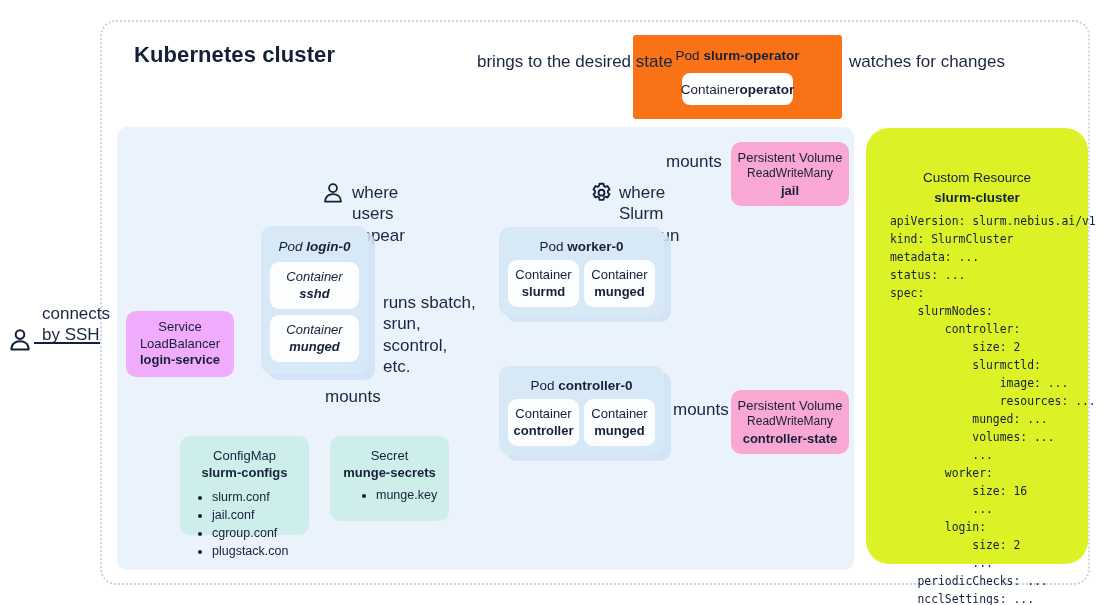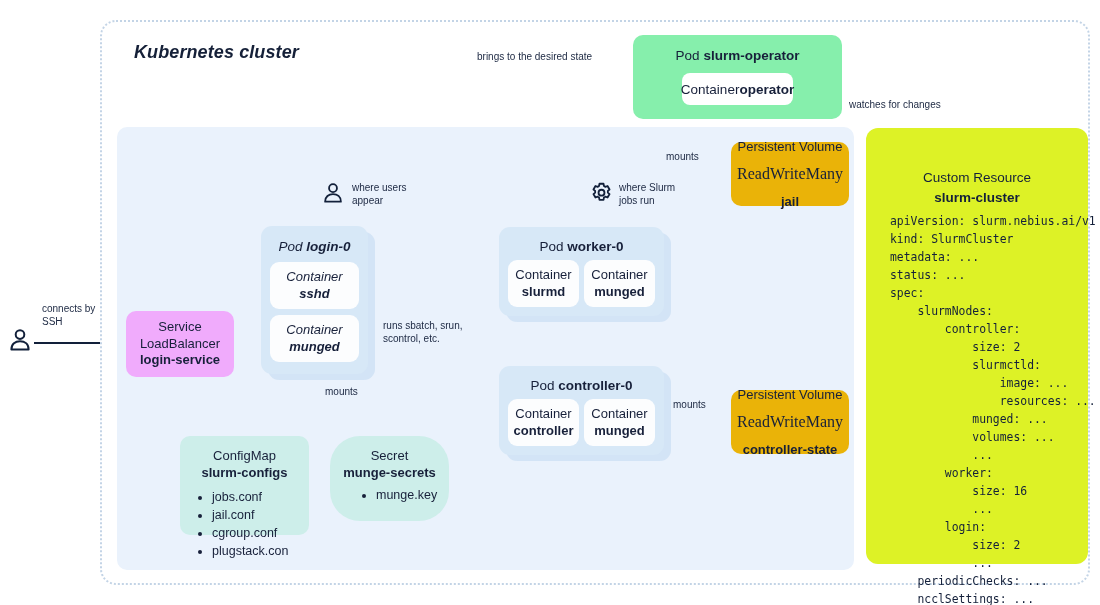--- a/index.html
+++ b/index.html
@@ -16,51 +16,50 @@
 
   
   #k8s-frame{
     left:100px;top:20px;width:990px;height:565px;
     border:2px dotted #c3d4e6;
     border-radius:16px;
     background:#ffffff;
   }
   #k8s-title{
     left:134px;top:42px;
-    font-size:18px;font-weight:bold;letter-spacing:.1px;
+    font-size:22px;font-weight:bold;letter-spacing:.1px;
     color:#152038;
-    font-style:italic;
   }
 
   
   #inner-panel{
     left:117px;top:127px;width:737px;height:443px;
     background:#eaf2fc;border-radius:10px;
   }
 
   
   #pod-operator{
     left:633px;top:35px;width:209px;height:84px;
-    background:#86efac;border-radius:10px;
+    background:#f97316;border-radius:3px;
   }
   #pod-operator .pod-title{
     position:absolute;left:0;top:13px;width:100%;
     text-align:center;font-size:13.5px;
   }
   #container-operator{
     position:absolute;left:49px;top:38px;width:111px;height:32px;
     background:#ffffff;border-radius:8px;
     display:flex;align-items:center;justify-content:center;
     font-size:13.5px;
   }
 
   .b{font-weight:bold;}
 
   
-  .lbl{font-size:10px;color:#1b2741;line-height:1.25;}
+  .lbl{font-size:17px;color:#1b2741;line-height:1.25;}
 
   
   .pod{
     background:#d7e8f7;border-radius:11px;
   }
   .pod-shadow{
     background:#cfe2f4;border-radius:11px;opacity:.85;
   }
   .pod-title{
     position:absolute;left:0;width:100%;text-align:center;
@@ -93,68 +92,68 @@
   
   #svc-login{
     left:126px;top:311px;width:108px;height:66px;
     background:#f0abfc;border-radius:10px;
     display:flex;flex-direction:column;align-items:center;justify-content:center;
     font-size:13px;line-height:1.3;text-align:center;
   }
 
   
   .pv{
-    background:#eab308;border-radius:10px;
+    background:#f9a8d4;border-radius:10px;
     display:flex;flex-direction:column;align-items:center;justify-content:center;
-    font-size:13px;line-height:1.32;text-align:center;color:#17203a;gap:8px;
-  }
-  .pv .mono{font-family:Liberation Serif, serif;font-size:16px;}
+    font-size:13px;line-height:1.32;text-align:center;color:#17203a;
+  }
+  .pv .mono{font-family:Liberation Sans, sans-serif;font-size:12px;}
   #pv-jail{left:731px;top:142px;width:118px;height:64px;}
   #pv-ctrlstate{left:731px;top:390px;width:118px;height:64px;}
 
   
   .teal{
     background:#cdeeea;border-radius:10px;color:#17203a;
   }
   #configmap{left:180px;top:436px;width:129px;height:99px;}
-  #secret{left:330px;top:436px;width:119px;height:85px;border-radius:30px;}
+  #secret{left:330px;top:436px;width:119px;height:85px;}
   .teal .hd{
     position:absolute;left:0;top:12px;width:100%;text-align:center;
     font-size:13px;line-height:1.3;
   }
   .teal ul{
     position:absolute;left:18px;margin:0;padding:0 0 0 14px;
     font-size:12.5px;line-height:1.45;list-style:disc;
   }
   #configmap ul{top:52px;}
   #secret ul{top:50px;left:32px;}
 
   
   #custom-resource{
     left:866px;top:128px;width:222px;height:436px;
-    background:#ddf226;border-radius:12px;color:#14203a;
+    background:#ddf226;border-radius:23px;color:#14203a;
   }
   #cr-head{
     position:absolute;left:0;top:40px;width:100%;text-align:center;
     font-size:13.5px;line-height:1.45;
   }
   #cr-yaml{
     position:absolute;left:24px;top:84px;right:8px;
     font-family:"DejaVu Sans Mono", monospace;
     font-size:11.4px;line-height:1.58;
     white-space:pre;color:#14203a;
   }
 
   
   #t-brings{left:477px;top:51px;}
-  #t-watches{left:849px;top:51px;margin-top:48px;}
+  #t-watches{left:849px;top:51px;}
   #t-mounts-jail{left:666px;top:151px;}
   #t-mounts-ctrl{left:673px;top:399px;}
   #t-mounts-cfg{left:325px;top:386px;}
-  #t-runs{left:383px;top:292px;width:96px;margin-top:28px;}
+  #t-runs{left:383px;top:292px;width:96px;}
   #t-connects{left:42px;top:303px;width:64px;}
   #t-users{left:352px;top:182px;width:78px;}
   #t-jobs{left:619px;top:182px;width:72px;}
 
   
   #wires{position:absolute;left:0;top:0;width:1100px;height:605px;pointer-events:none;}
 </style>
 </head>
 <body>
 
@@ -294,21 +293,21 @@
     <span class="mono">ReadWriteMany</span>
     <span class="b">controller-state</span>
   </div>
 
   <div id="configmap" class="abs teal">
     <div class="hd">
       <span>ConfigMap</span><br>
       <span class="b">slurm-configs</span>
     </div>
     <ul>
-      <li>jobs.conf</li>
+      <li>slurm.conf</li>
       <li>jail.conf</li>
       <li>cgroup.conf</li>
       <li>plugstack.con</li>
     </ul>
   </div>
 
   <div id="secret" class="abs teal">
     <div class="hd">
       <span>Secret</span><br>
       <span class="b">munge-secrets</span>

